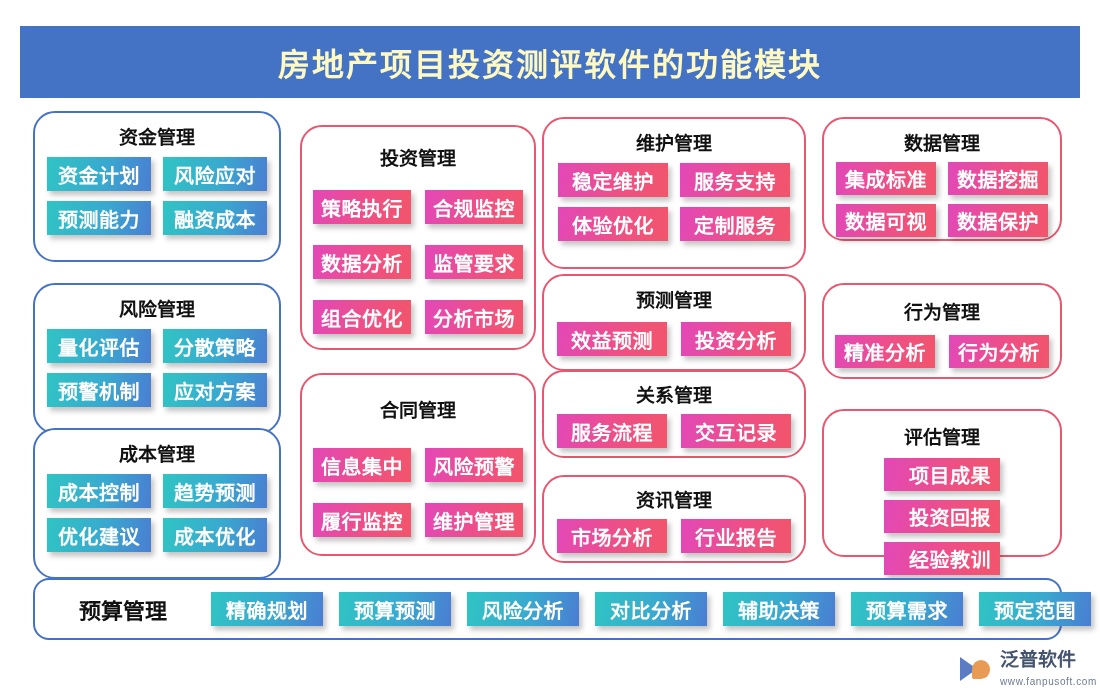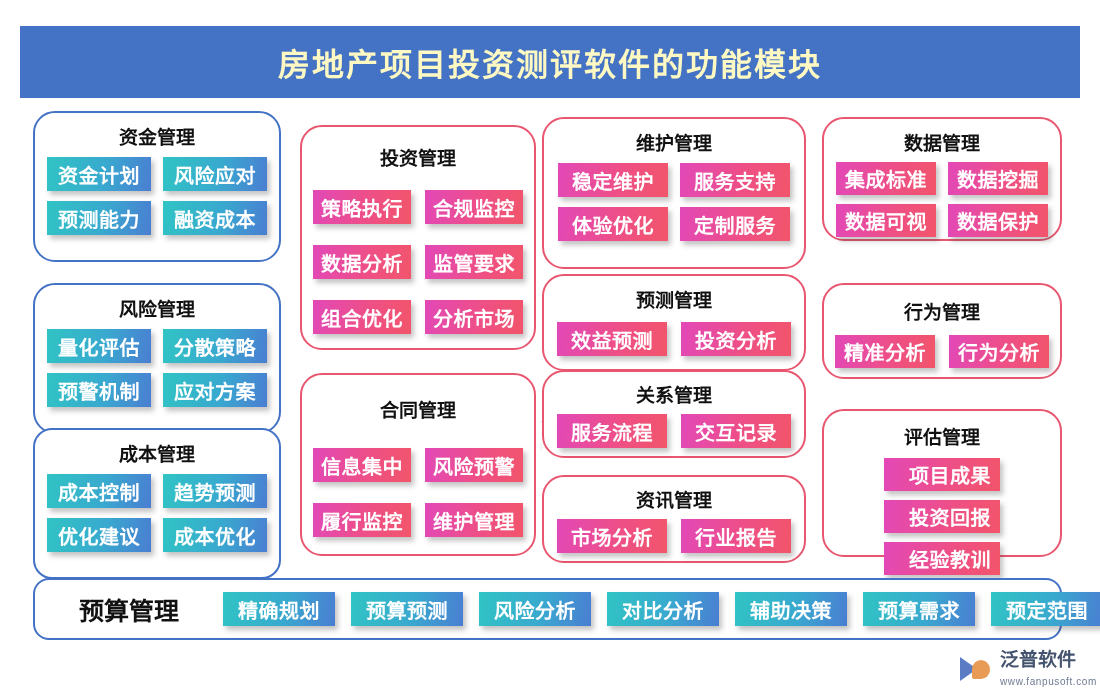--- a/index.html
+++ b/index.html
@@ -125,21 +125,21 @@
   }
 
   
   .col1 { width: 248px; left: 33px; }
   .col1 .box-title { margin-top: 9px; }
   .col1 .tag-grid { gap: 10px 12px; margin-top: 8px; }
   .col1 .tag { width: 104px; height: 34px; }
 
   #box-funds { top: 111px; height: 151px; }
   #box-risk  { top: 283px; height: 151px; }
-  #box-cost  { top: 428px; height: 151px; border-radius: 19px; }
+  #box-cost  { top: 428px; height: 151px; }
 
   
   .col2 { width: 236px; left: 300px; }
   #box-investment { top: 125px; height: 225px; }
   #box-investment .box-title { margin-top: 16px; }
   #box-investment .tag-grid { gap: 21px 14px; margin-top: 20px; }
   #box-investment .tag { width: 98px; height: 34px; }
 
   #box-contract { top: 373px; height: 183px; }
   #box-contract .box-title { margin-top: 20px; }
@@ -193,21 +193,21 @@
     height: 62px;
     border-color: #4472c4;
     border-radius: 16px;
     flex-direction: row;
     align-items: center;
     padding: 0 18px;
     box-sizing: border-box;
   }
   #box-budget .box-title {
     margin: 0 44px 0 26px;
-    font-size: 25px;
+    font-size: 22px;
   }
   #box-budget .tag-grid {
     flex: 1;
     flex-wrap: nowrap;
     gap: 16px;
     justify-content: flex-start;
   }
   #box-budget .tag { width: 112px; height: 34px; }
 
   

